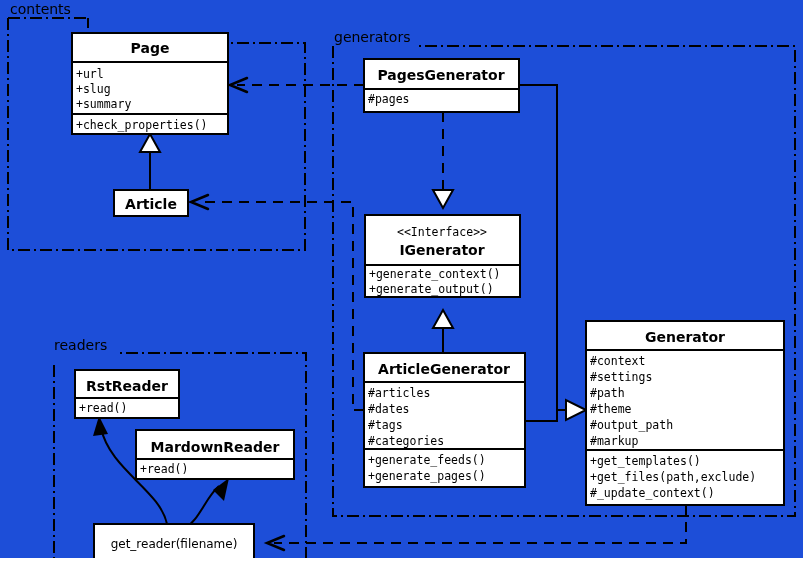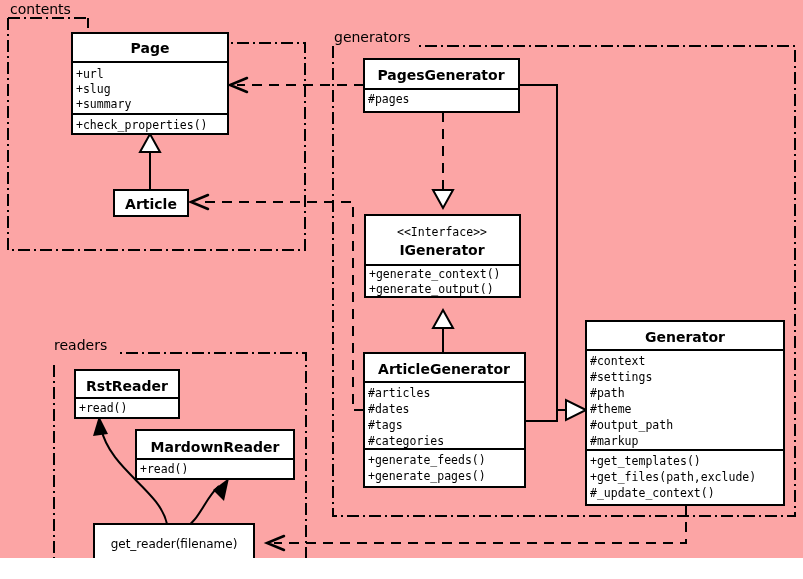--- a/index.html
+++ b/index.html
@@ -4,21 +4,21 @@
 <style>
   html, body {
     margin: 0;
     padding: 0;
     background: #ffffff;
   }
   #diagram-root {
     position: relative;
     width: 803px;
     height: 558px;
-    background: #fca5a5;
+    background: #1d4ed8;
     font-family: "DejaVu Sans", sans-serif;
     overflow: hidden;
   }
   svg#uml-canvas {
     position: absolute;
     left: 0;
     top: 0;
     width: 803px;
     height: 579px;
   }

